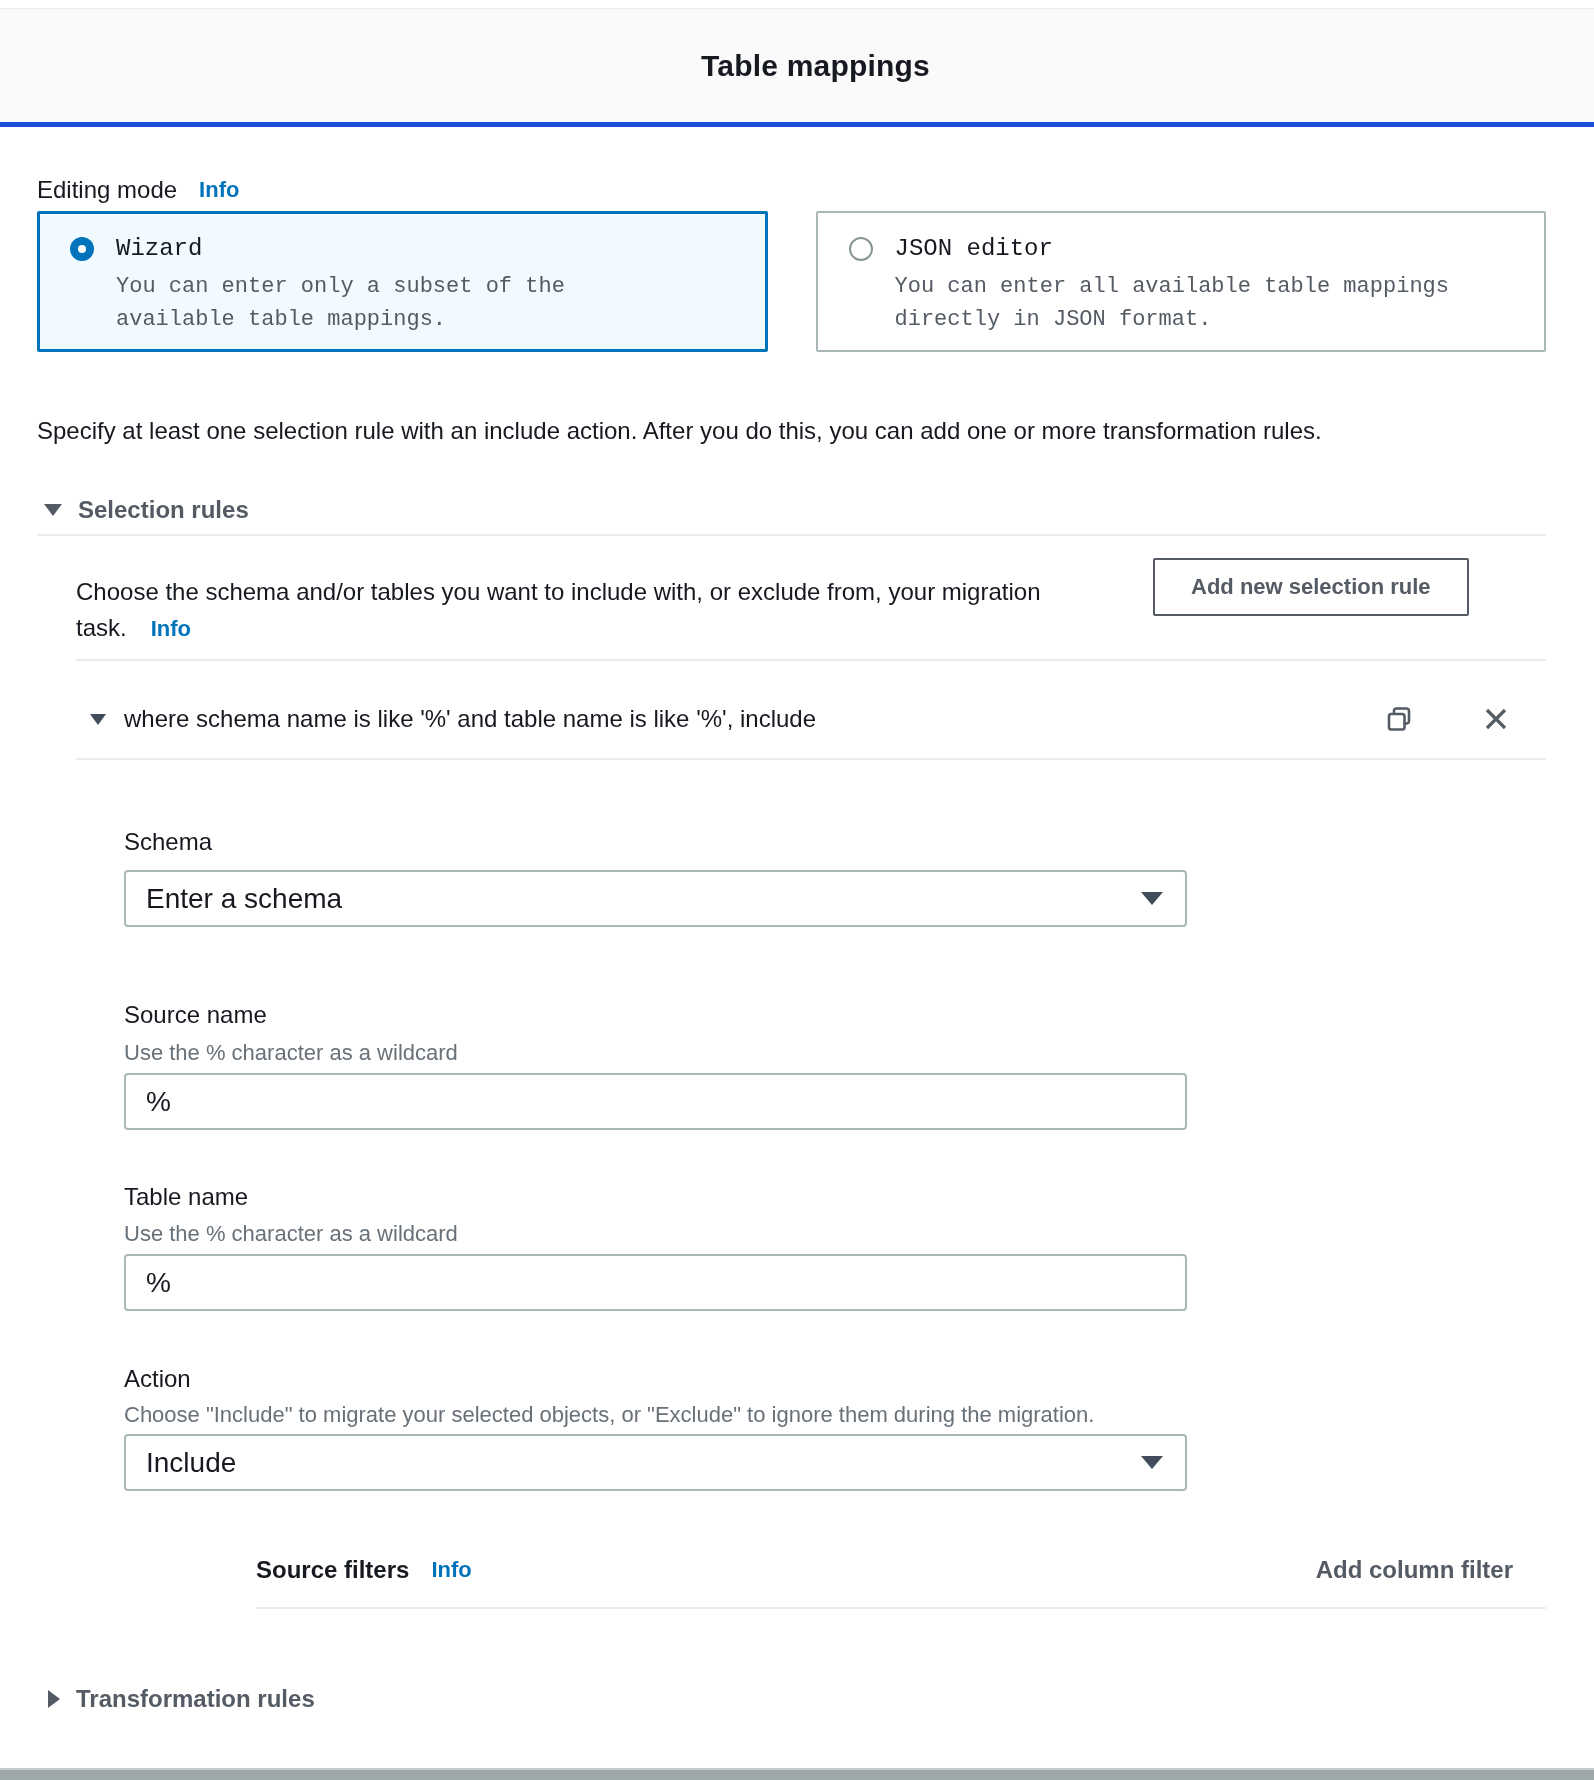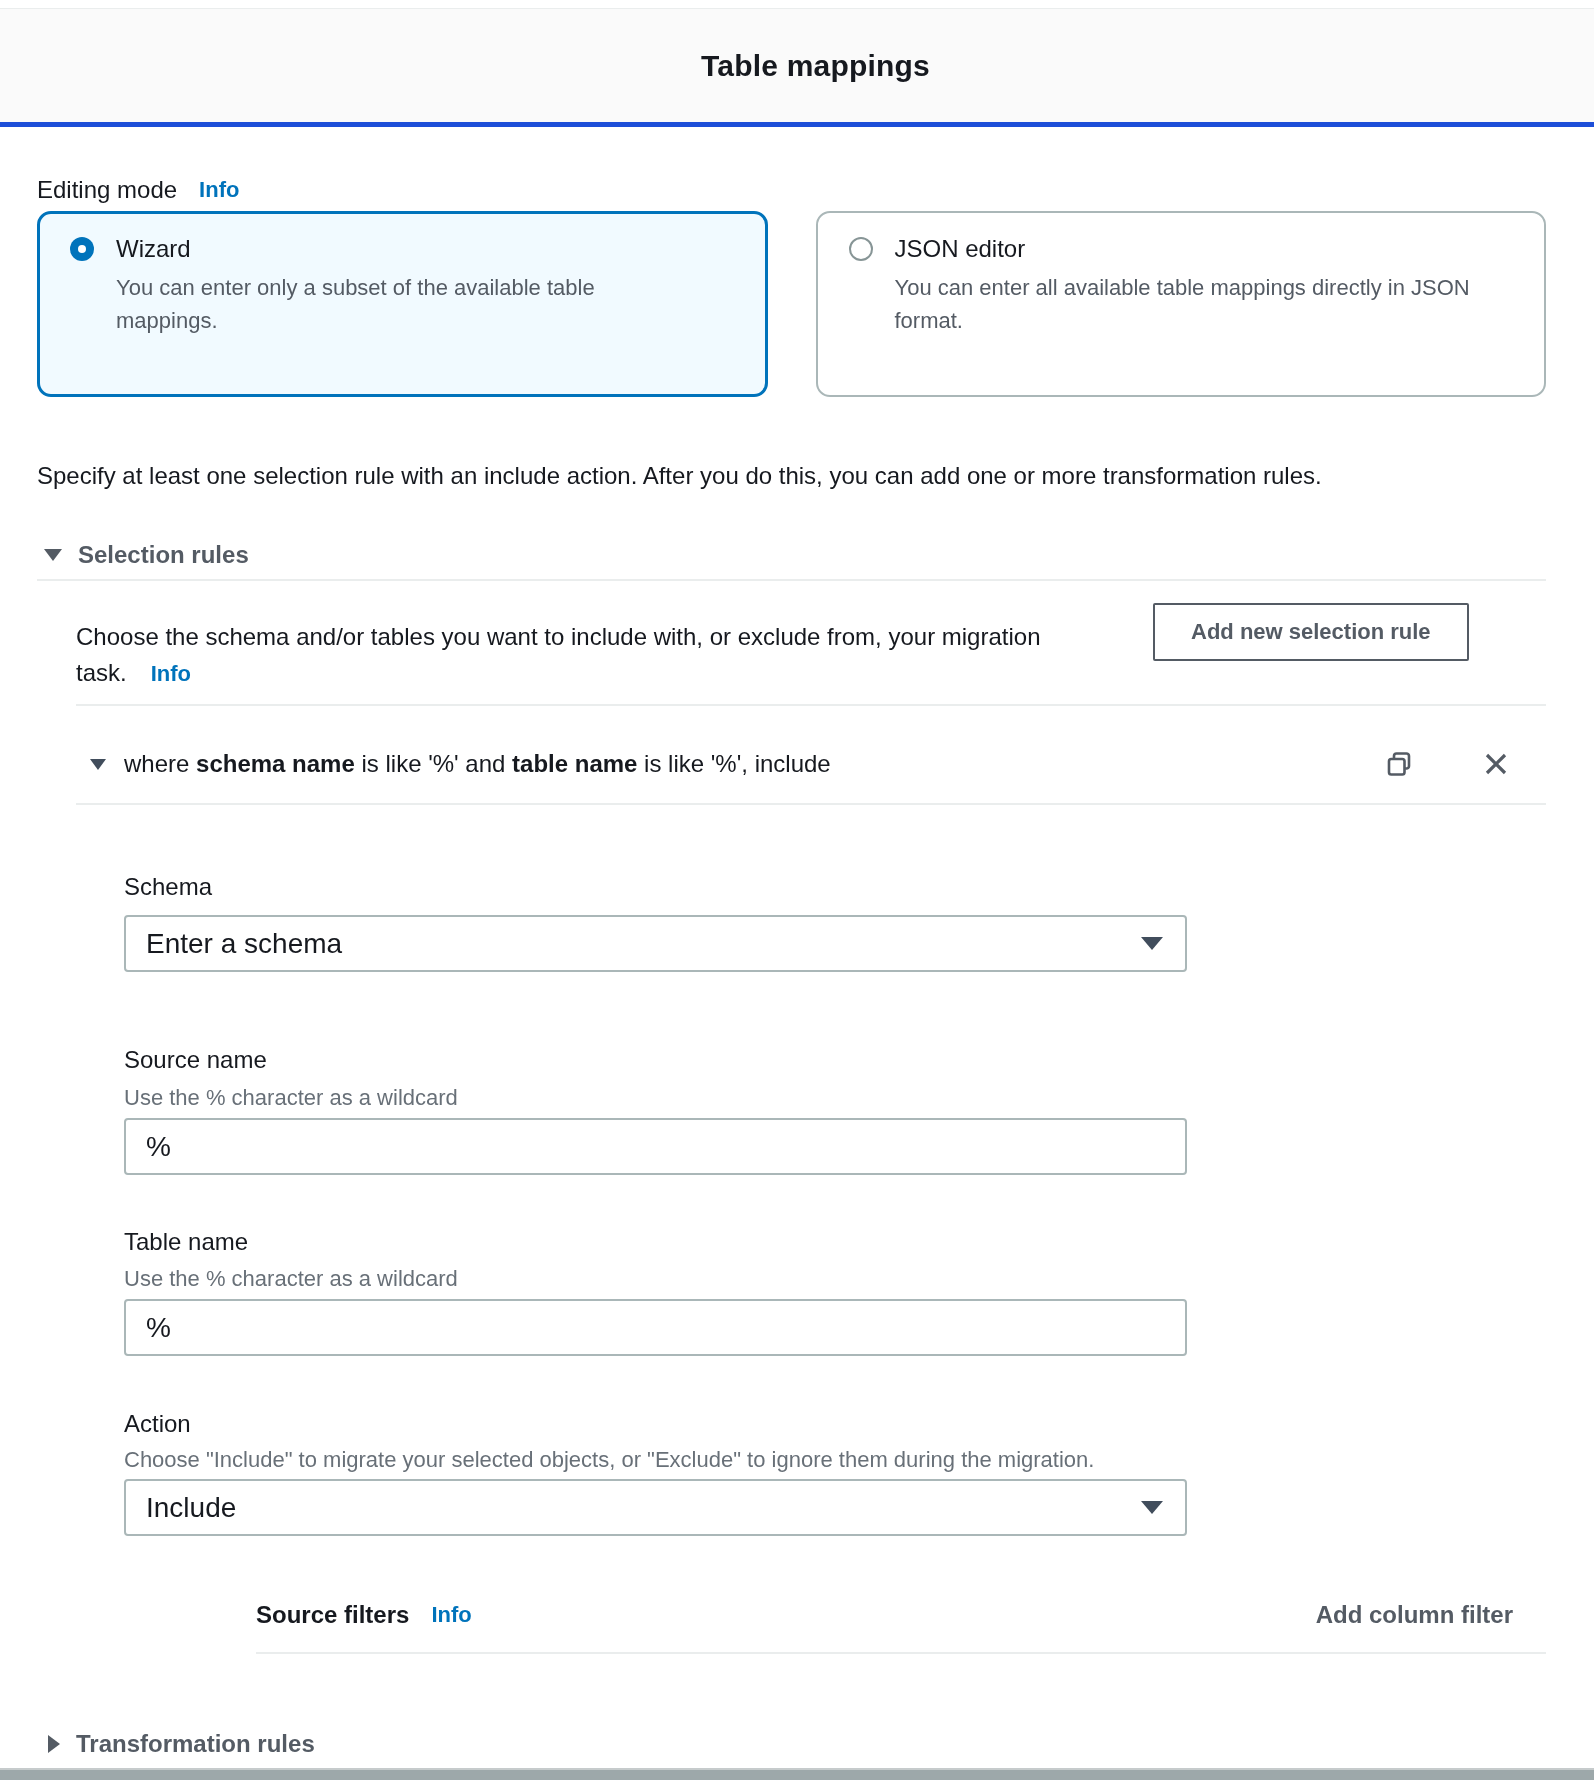--- a/index.html
+++ b/index.html
@@ -28,25 +28,26 @@
 
   
   .editing-row { margin-top: 48px; display: flex; align-items: center; line-height: 30px; }
   .editing-label { font-size: 24px; color: #16191f; }
   .info-link { font-size: 22px; font-weight: 700; color: #0073bb; margin-left: 22px; cursor: pointer; }
 
   
   .cards { margin-top: 6px; display: flex; gap: 48px; }
   .card {
     flex: 1;
-    height: 186px;
+    height: 141px;
     background: #ffffff;
     border: 2px solid #aab7b8;
-    border-radius: 14px;
+    border-radius: 2px;
     padding: 22px 30px 0 31px;
+    font-family: Liberation Mono, monospace;
   }
   .card.selected { border: 3px solid #0073bb; background: #f1faff; padding: 21px 29px 0 30px; }
   .radio-row { display: flex; align-items: center; }
   .radio {
     width: 24px; height: 24px; border-radius: 50%;
     flex: 0 0 24px; position: relative;
   }
   .radio.on { background: #0073bb; }
   .radio.on::after {
     content: ""; position: absolute; left: 8px; top: 8px;
@@ -94,21 +95,21 @@
     background: #ffffff; border: 2px solid #545b64; border-radius: 2px;
     font-family: "Liberation Sans", sans-serif;
     font-size: 22px; font-weight: 700; color: #545b64;
     cursor: pointer; white-space: nowrap;
   }
 
   
   .rule-row { margin-top: 40px; height: 36px; display: flex; align-items: center; position: relative; }
   .rule-tri { margin-left: 53px; border-left-width: 8px; border-right-width: 8px; border-top-width: 11px; border-top-color: #414d5c; }
   .rule-text { font-size: 24px; color: #16191f; margin-left: 18px; }
-  .rule-text b { font-weight: 700; }
+  .rule-text b { font-weight: 400; }
   .icon-btn { position: absolute; top: 2px; background: none; border: none; cursor: pointer; padding: 0; }
   .copy-btn { left: 1346px; }
   .close-btn { left: 1443px; }
 
   
   .rule-form { margin-left: 87px; }
   .field-label { font-size: 24px; color: #16191f; height: 26px; }
   .field-hint { font-size: 22px; color: #687078; height: 24px; }
   .ctl {
     width: 1063px; height: 57px;

